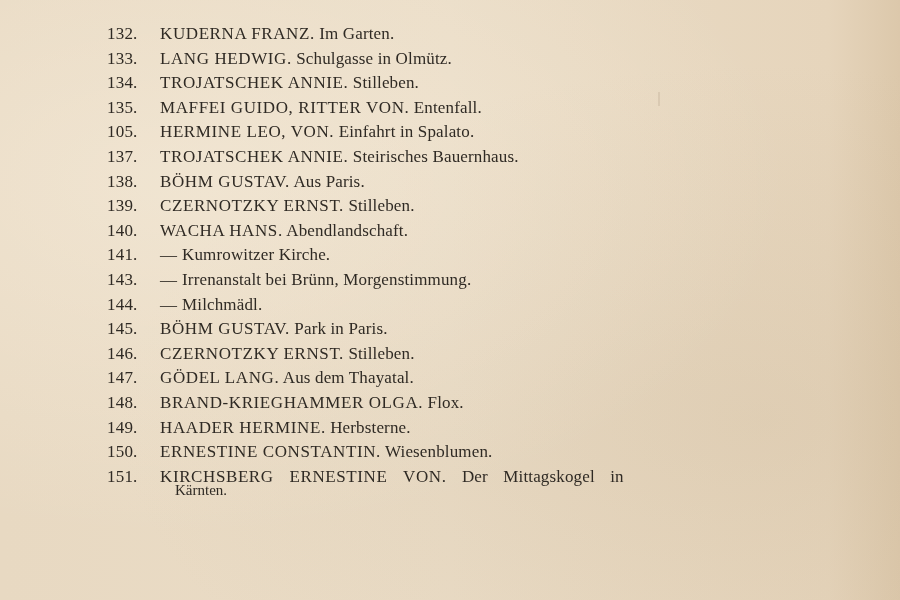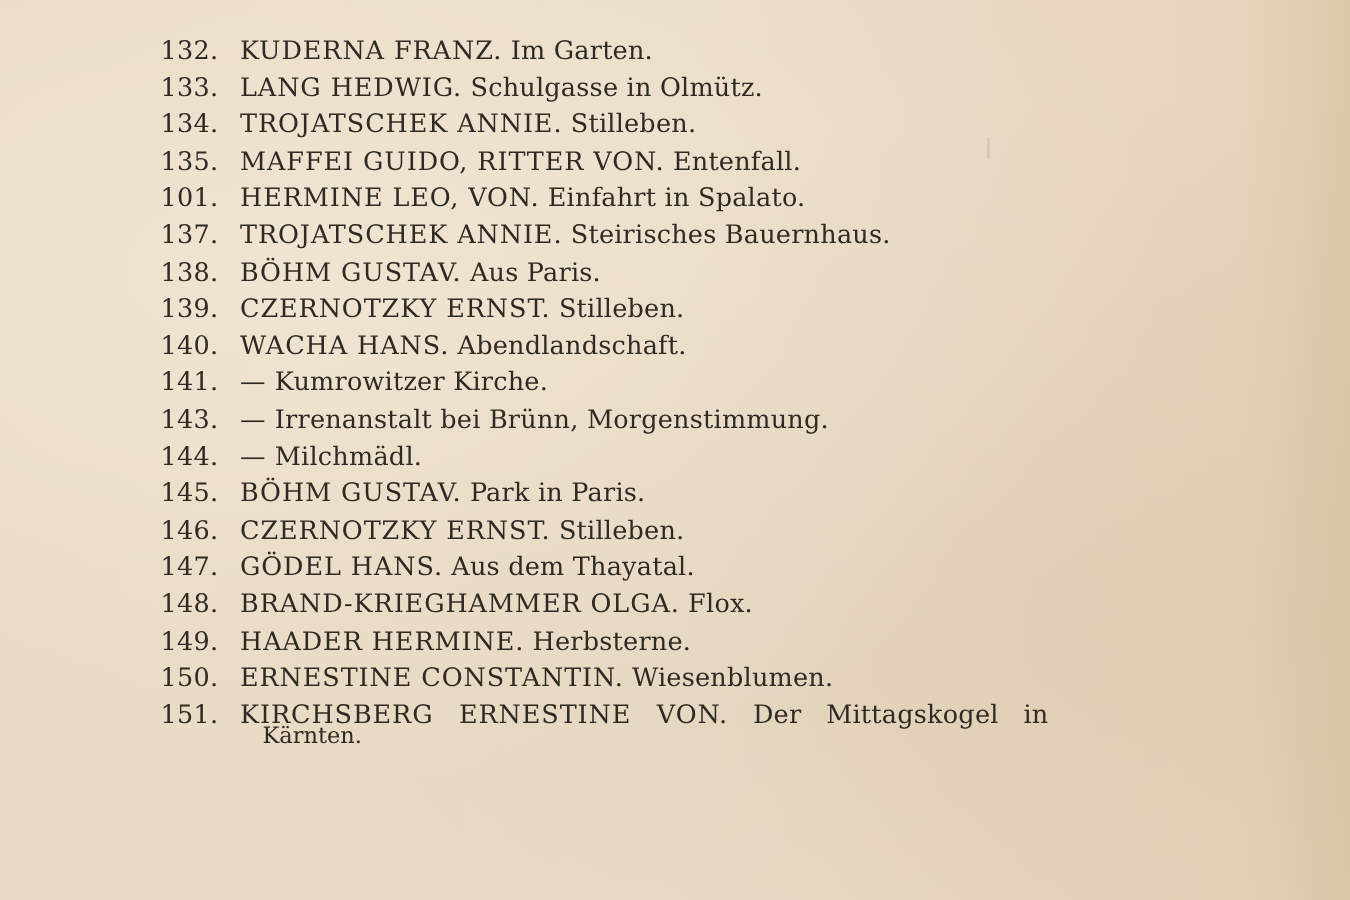--- a/index.html
+++ b/index.html
@@ -18,20 +18,21 @@
       position: relative;
       font-family: "DejaVu Serif", "Liberation Serif", serif;
       color: #2f2a24;
     }
     .page {
       position: absolute;
       left: 0;
       top: 0;
       width: 900px;
       height: 420px;
+      font-family: Liberation Serif, serif;
     }
     .catalog-list {
       position: absolute;
       left: 107px;
       top: 11px;
       width: 680px;
       margin: 0;
       padding: 0;
       list-style: none;
     }
@@ -93,21 +94,21 @@
     </li>
     <li class="entry">
       <span class="num">134.</span>
       <span class="body"><span class="artist">TROJATSCHEK ANNIE.</span> <span>Stilleben.</span></span>
     </li>
     <li class="entry">
       <span class="num">135.</span>
       <span class="body"><span class="artist">MAFFEI GUIDO, RITTER VON.</span> <span>Entenfall.</span></span>
     </li>
     <li class="entry">
-      <span class="num">101.</span>
+      <span class="num">105.</span>
       <span class="body"><span class="artist">HERMINE LEO, VON.</span> <span>Einfahrt in Spalato.</span></span>
     </li>
     <li class="entry">
       <span class="num">137.</span>
       <span class="body"><span class="artist">TROJATSCHEK ANNIE.</span> <span>Steirisches Bauernhaus.</span></span>
     </li>
     <li class="entry">
       <span class="num">138.</span>
       <span class="body"><span class="artist">BÖHM GUSTAV.</span> <span>Aus Paris.</span></span>
     </li>
@@ -134,21 +135,21 @@
     <li class="entry">
       <span class="num">145.</span>
       <span class="body"><span class="artist">BÖHM GUSTAV.</span> <span>Park in Paris.</span></span>
     </li>
     <li class="entry">
       <span class="num">146.</span>
       <span class="body"><span class="artist">CZERNOTZKY ERNST.</span> <span>Stilleben.</span></span>
     </li>
     <li class="entry">
       <span class="num">147.</span>
-      <span class="body"><span class="artist">GÖDEL HANS.</span> <span>Aus dem Thayatal.</span></span>
+      <span class="body"><span class="artist">GÖDEL LANG.</span> <span>Aus dem Thayatal.</span></span>
     </li>
     <li class="entry">
       <span class="num">148.</span>
       <span class="body"><span class="artist">BRAND-KRIEGHAMMER OLGA.</span> <span>Flox.</span></span>
     </li>
     <li class="entry">
       <span class="num">149.</span>
       <span class="body"><span class="artist">HAADER HERMINE.</span> <span>Herbsterne.</span></span>
     </li>
     <li class="entry">

